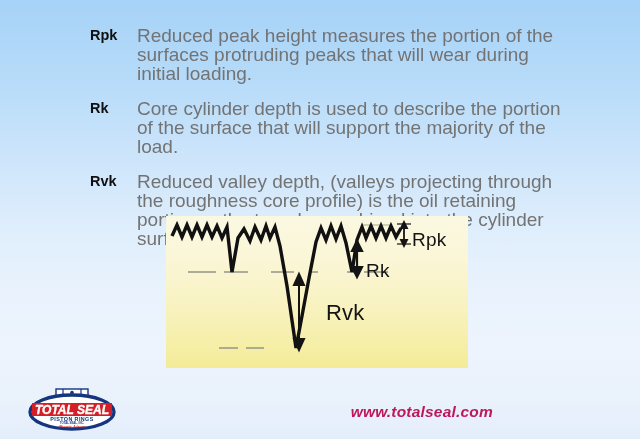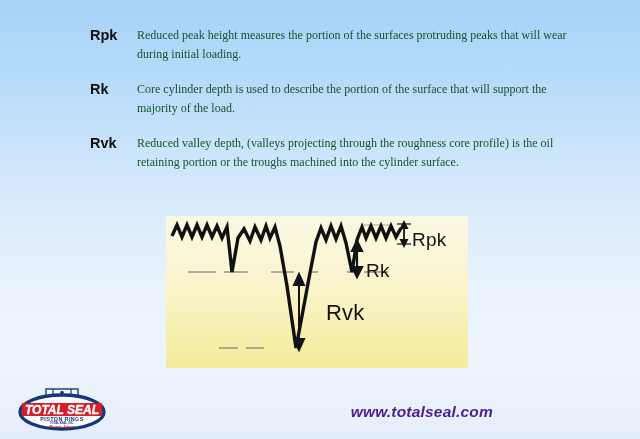--- a/index.html
+++ b/index.html
@@ -42,24 +42,23 @@
   .def-term {
     flex: 0 0 47px;
     font-size: 14.5px;
     font-weight: bold;
     color: #101010;
     line-height: 19px;
     padding-top: 0px;
   }
   .def-text {
     flex: 1 1 auto;
-    font-size: 12px;
-    color: #14532d;
+    font-size: 19px;
+    color: #737373;
     line-height: 19px;
-    font-family: Liberation Serif, serif;
   }
 
   
   .panel {
     position: absolute;
     left: 166px;
     top: 216px;
     width: 302px;
     height: 152px;
     background: linear-gradient(to bottom,
@@ -81,37 +80,37 @@
     letter-spacing: 0.2px;
     line-height: 1;
   }
   .label-rpk { left: 246px; top: 14px; }
   .label-rk  { left: 200px; top: 45px; }
   .label-rvk { left: 160px; top: 86px; font-size: 22px; }
 
   
   .logo {
     position: absolute;
-    left: 14px;
+    left: 24px;
     top: 388px;
     width: 96px;
     height: 44px;
     text-decoration: underline;
   }
   .logo svg { display: block; }
 
   
   .url {
     position: absolute;
     right: 16px;
     top: 403px;
     font-size: 15.5px;
     font-style: italic;
     font-weight: bold;
-    color: #4c1d95;
+    color: #be185d;
     letter-spacing: 0.2px;
   }
 </style>
 </head>
 <body>
 
 <div class="slide">
 
   <div class="defs">
 

